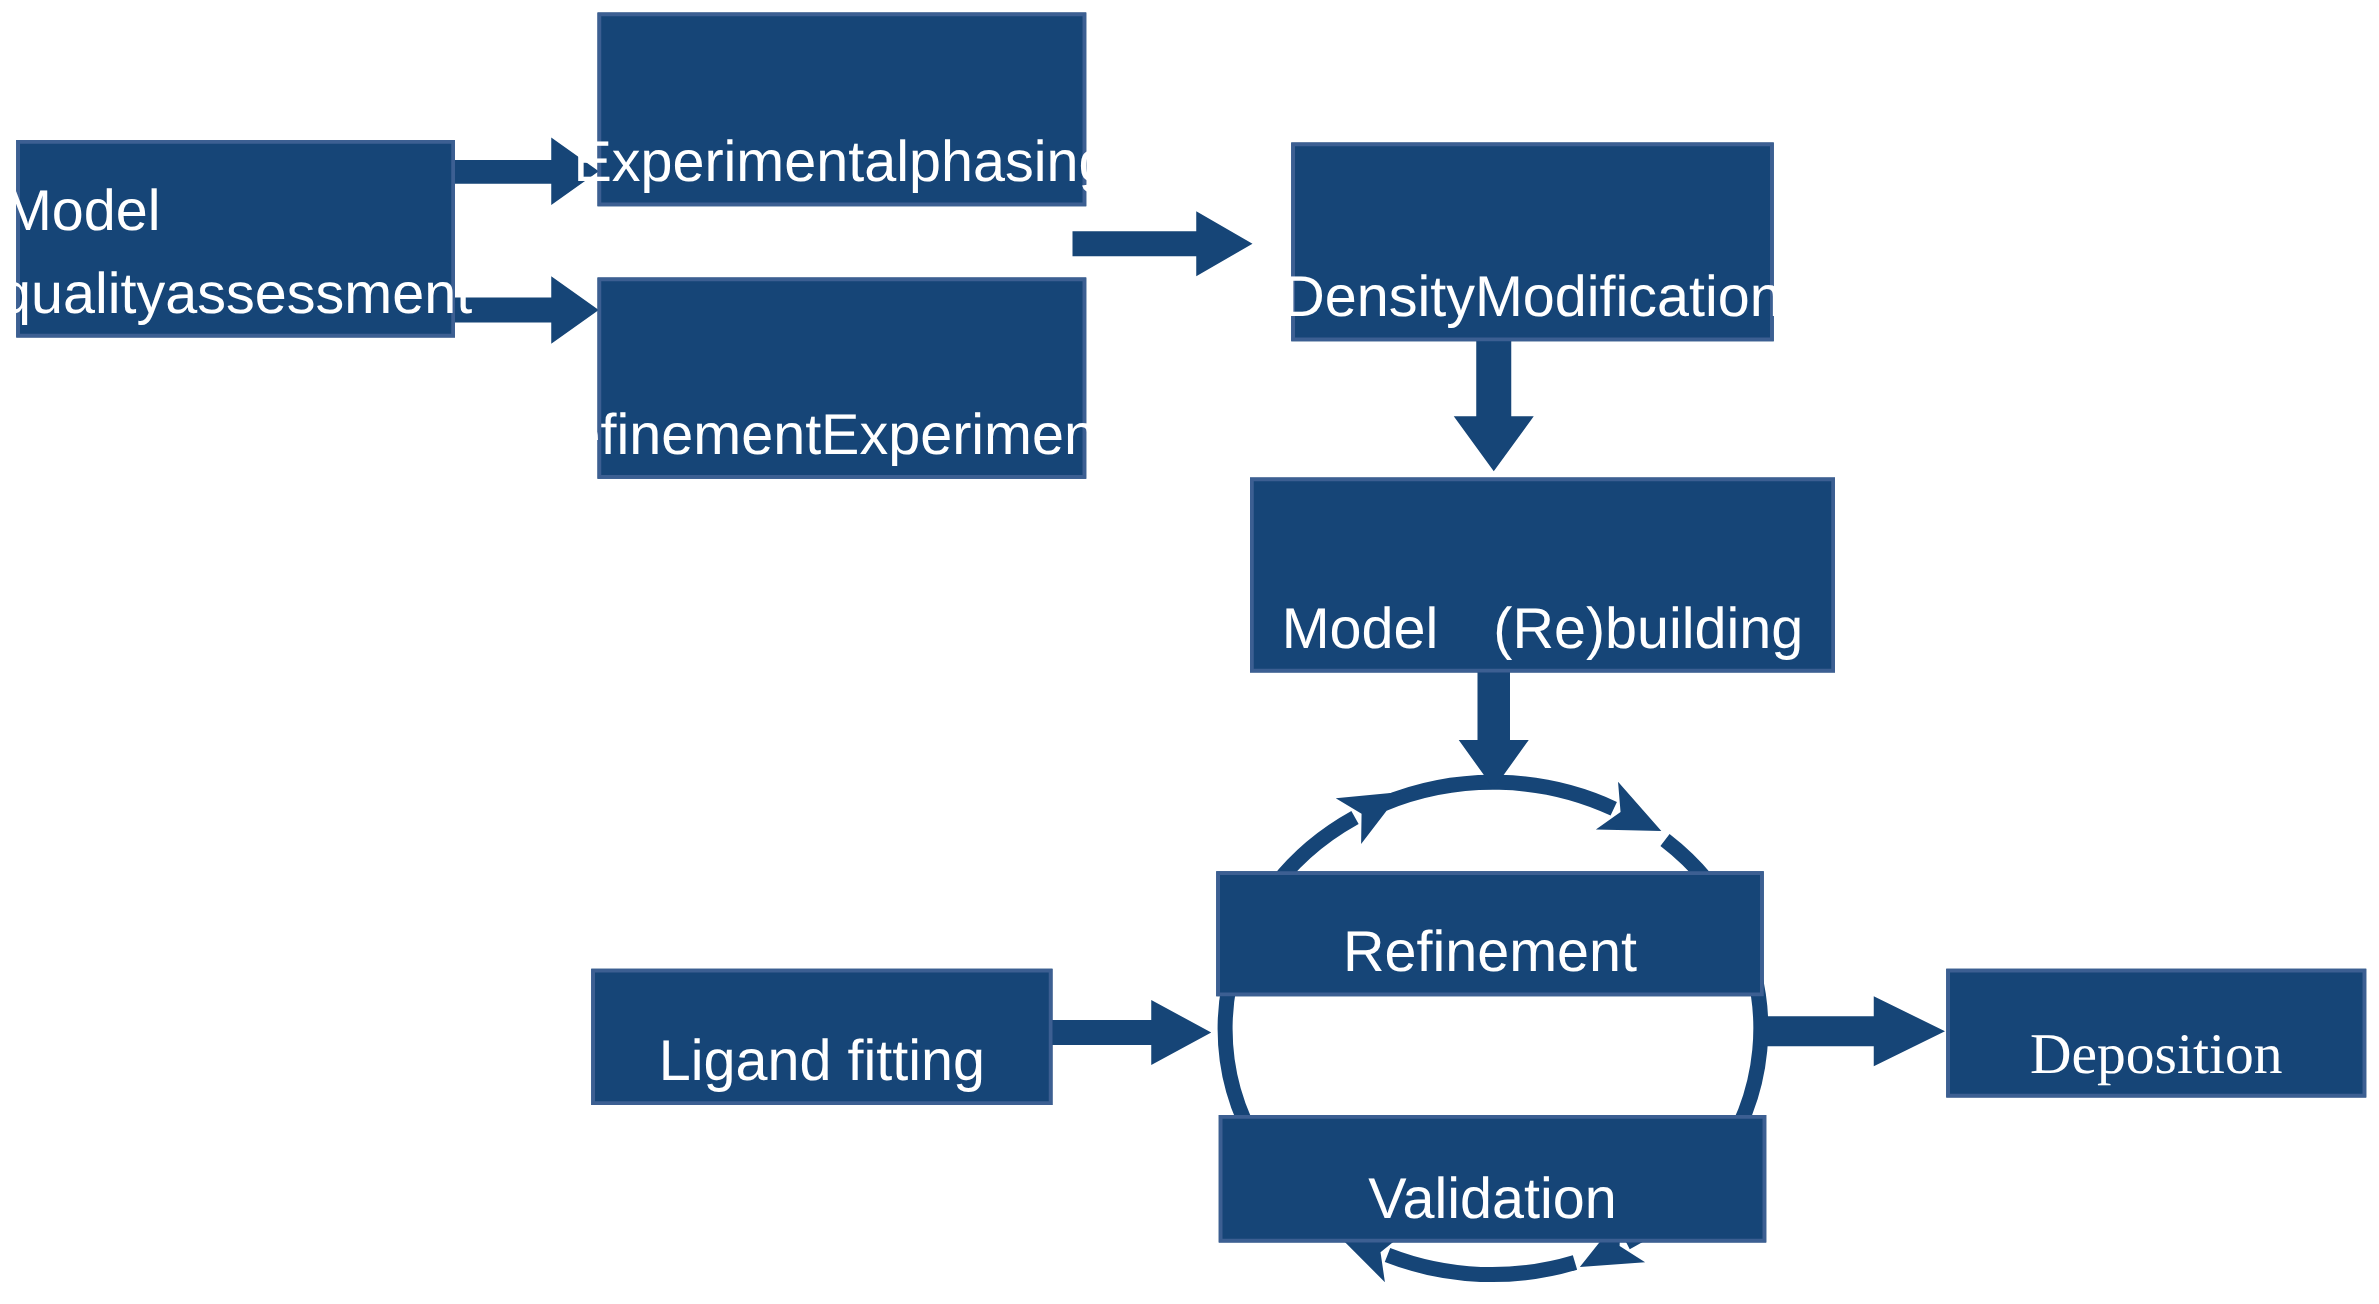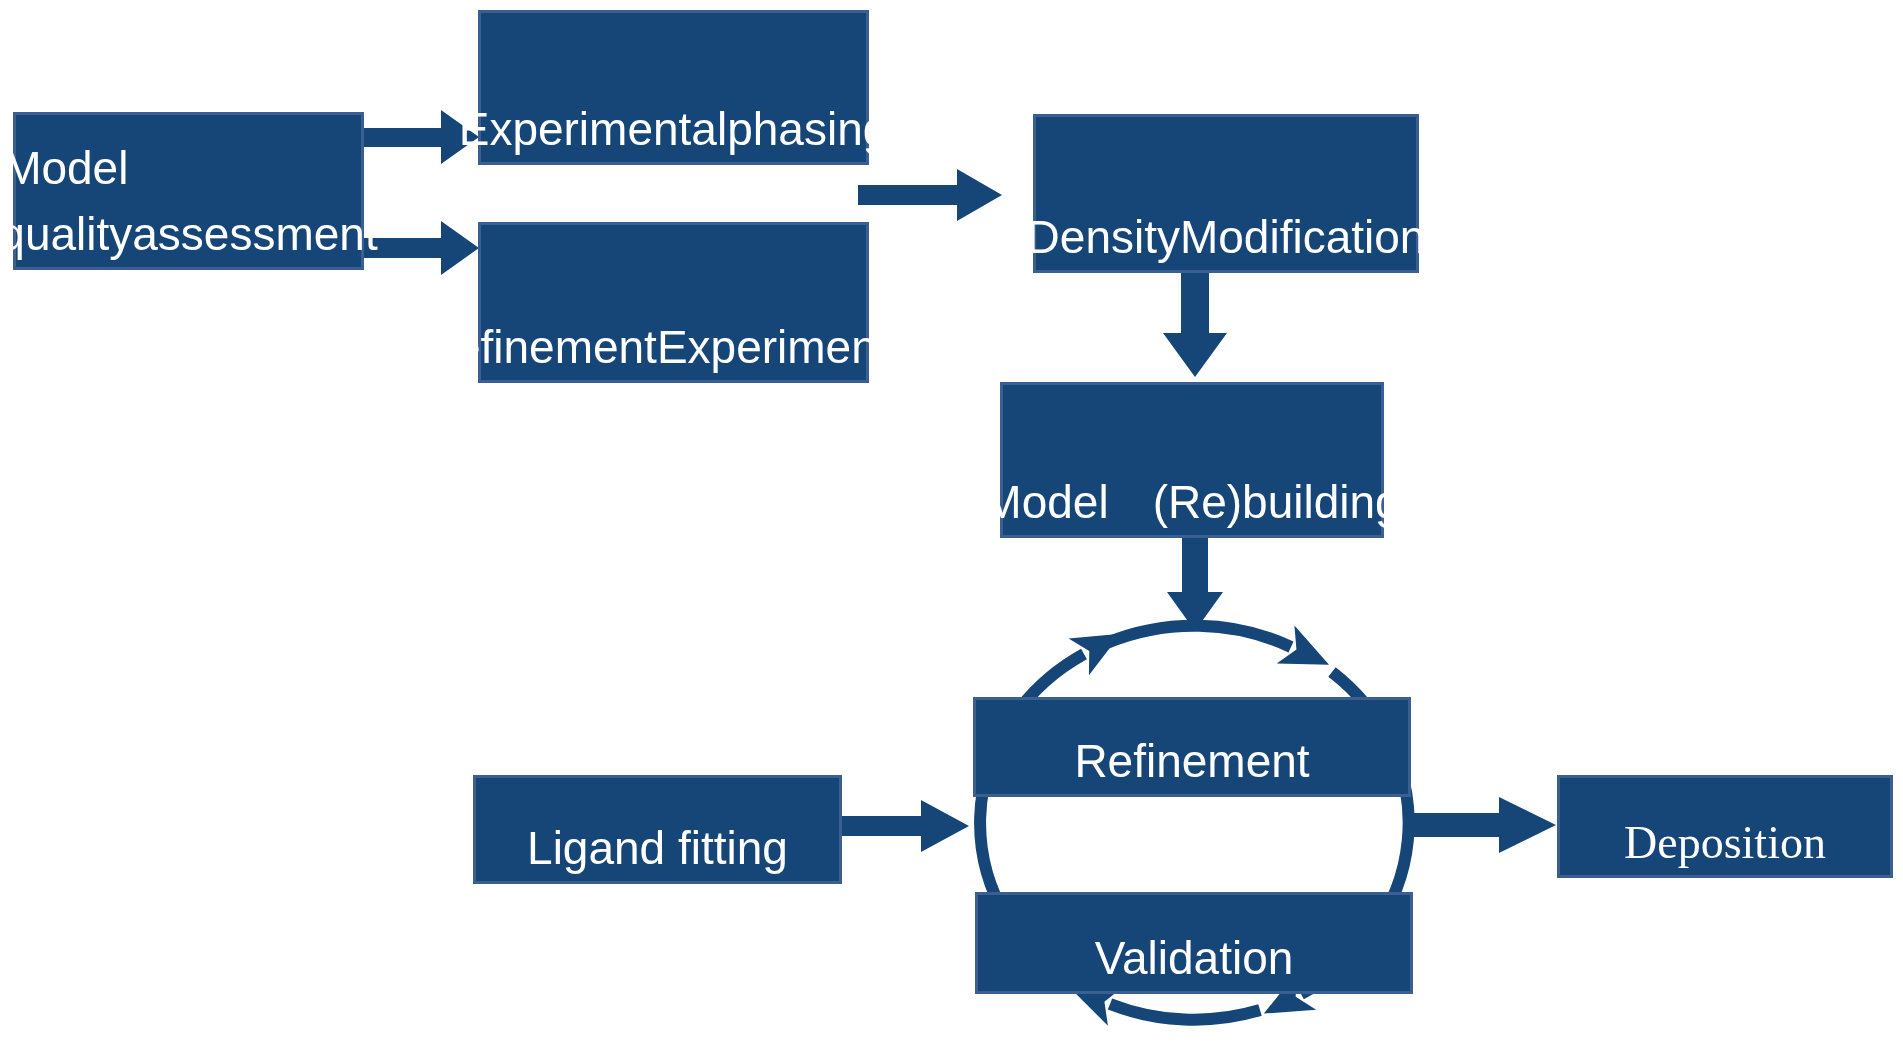--- a/index.html
+++ b/index.html
@@ -46,21 +46,21 @@
     text-align: center;
     font-size: 46px;
     line-height: 1.42;
     z-index: 2;
   }
   
   #box-dqa        { left: 13px;   top: 112px; width: 351px; height: 158px; }
   #box-ep         { left: 478px;  top: 10px;  width: 391px; height: 155px; }
   #box-mr         { left: 478px;  top: 222px; width: 391px; height: 161px; }
   #box-dm         { left: 1001px; top: 114px; width: 386px; height: 159px; margin-left: 32px; }
-  #box-model      { left: 1000px; top: 382px; width: 384px; height: 156px; gap: 44px; }
+  #box-model      { left: 1000px; top: 382px; width: 468px; height: 156px; gap: 44px; }
   #box-refinement { left: 973px;  top: 697px; width: 438px; height: 100px; }
   #box-validation { left: 975px;  top: 892px; width: 438px; height: 102px; }
   #box-ligand     { left: 473px;  top: 775px; width: 369px; height: 109px; }
   #box-deposition { left: 1557px; top: 775px; width: 336px; height: 103px; font-family: Liberation Serif, serif; }
 </style>
 </head>
 <body>
 
 <div class="canvas">
 

